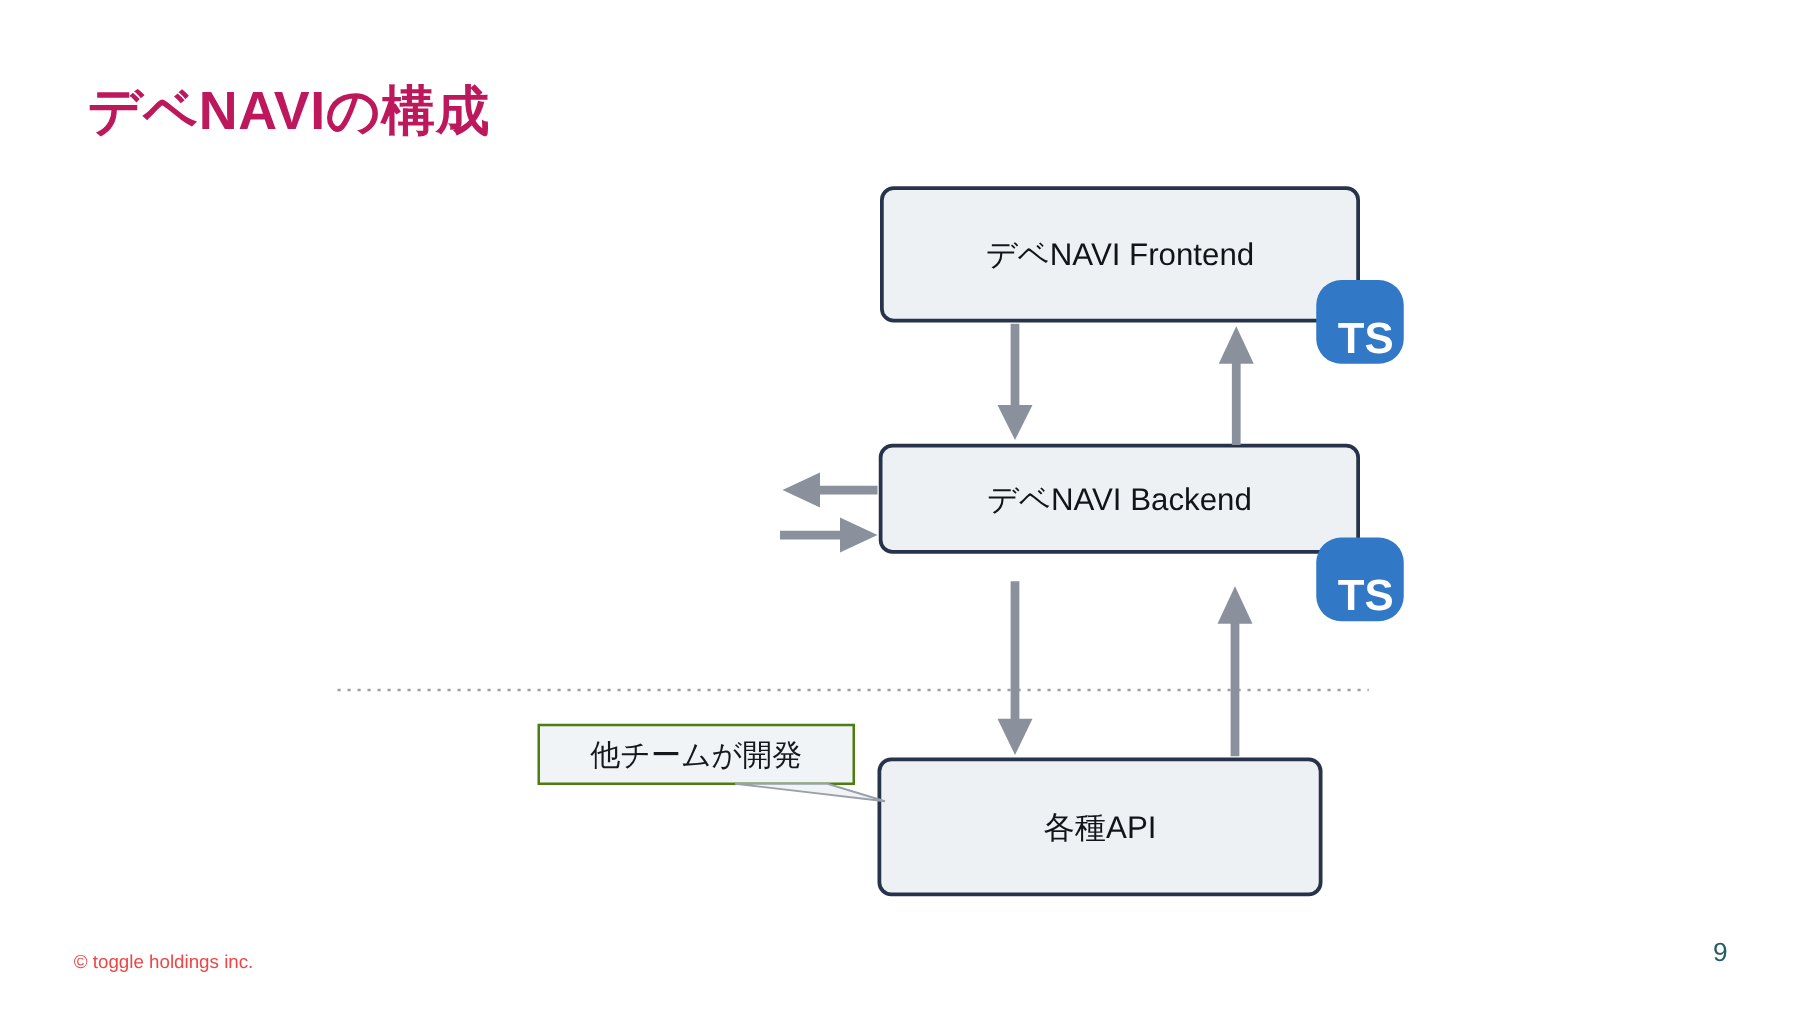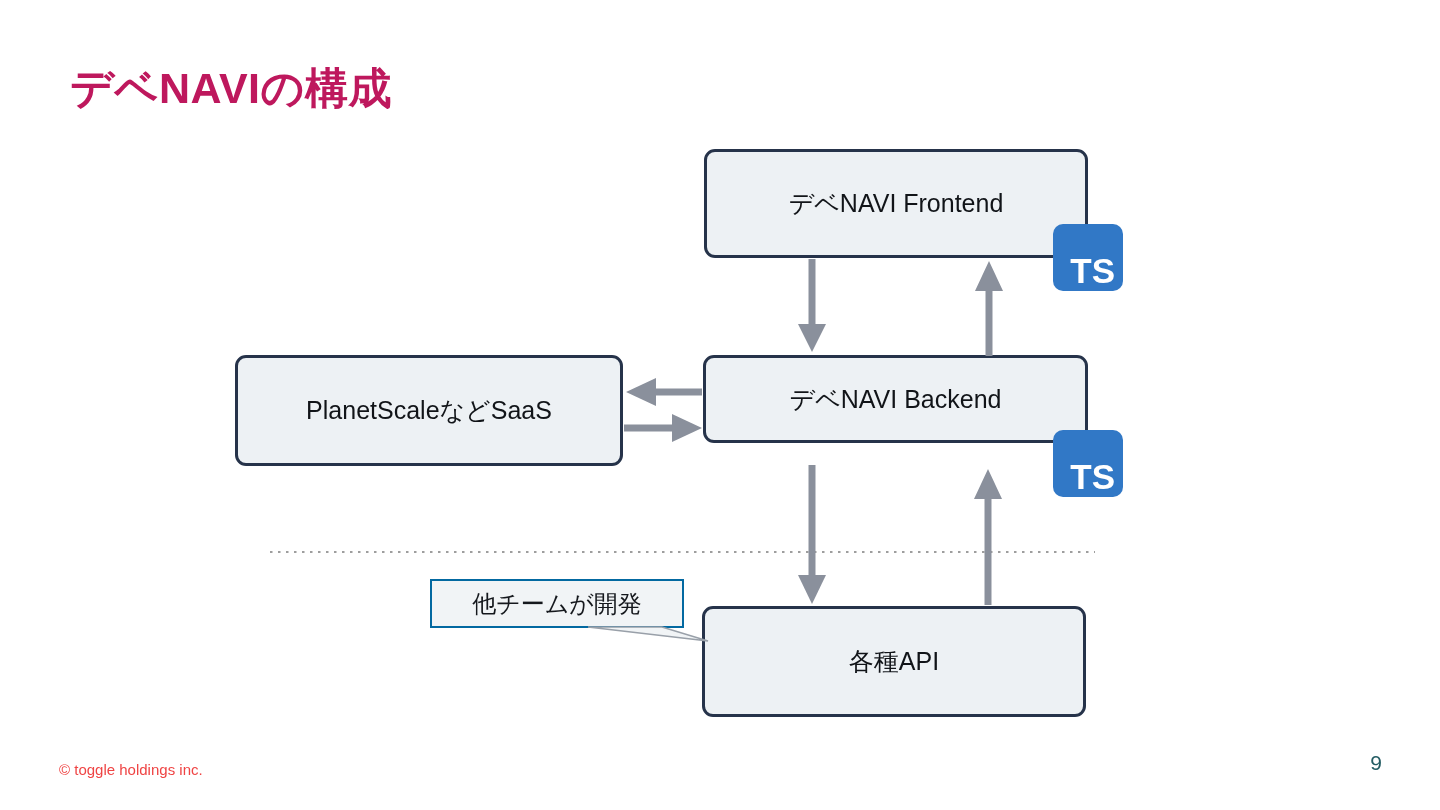--- a/index.html
+++ b/index.html
@@ -37,44 +37,44 @@
     border-radius: 11px;
     display: flex;
     align-items: center;
     justify-content: center;
     font-size: 25px;
     color: #111418;
   }
   .node-frontend { left: 704px; top: 149px; width: 384px; height: 109px; }
   .node-backend  { left: 703px; top: 355px; width: 385px; height: 88px; }
   .node-saas     { left: 235px; top: 355px; width: 388px; height: 111px; }
-  .node-api      { left: 702px; top: 606px; width: 384px; height: 111px; text-align: right; }
+  .node-api      { left: 702px; top: 606px; width: 356px; height: 111px; text-align: right; }
   .ts-badge {
     position: absolute;
     width: 70px;
     height: 67px;
     background: #3178c6;
-    border-radius: 10px;
+    border-radius: 20px;
     color: #ffffff;
     font-weight: 700;
     font-size: 35px;
     display: flex;
     align-items: flex-end;
     justify-content: flex-end;
     padding: 0 8px 1px 0;
     line-height: 1.05;
   }
   .ts-frontend { left: 1053px; top: 224px; }
   .ts-backend  { left: 1053px; top: 430px; }
   .callout {
     position: absolute;
     left: 430px; top: 579px;
     width: 254px; height: 49px;
     background: #f1f4f6;
-    border: 2px solid #0369a1;
+    border: 2px solid #4d7c0f;
     display: flex;
     align-items: center;
     justify-content: center;
     font-size: 24px;
     color: #15181d;
   }
   .footer-copyright {
     position: absolute;
     left: 59px;
     top: 761px;
@@ -91,23 +91,20 @@
 </style>
 </head>
 <body>
 
 <div class="slide">
 
   <div class="slide-title">デベNAVIの構成</div>
 
   <div class="node node-frontend">
     <span>デベNAVI Frontend</span>
-  </div>
-  <div class="node node-saas">
-    <span>PlanetScaleなどSaaS</span>
   </div>
   <div class="node node-backend">
     <span>デベNAVI Backend</span>
   </div>
   <div class="node node-api">
     <span>各種API</span>
   </div>
 
   <div class="ts-badge ts-frontend">TS</div>
   <div class="ts-badge ts-backend">TS</div>

